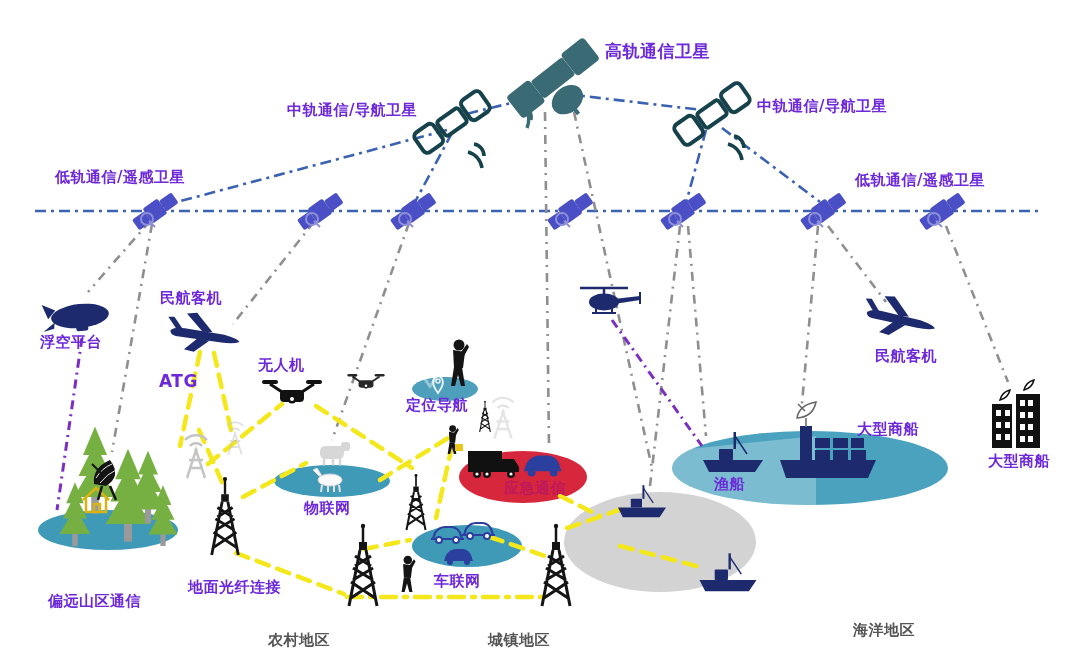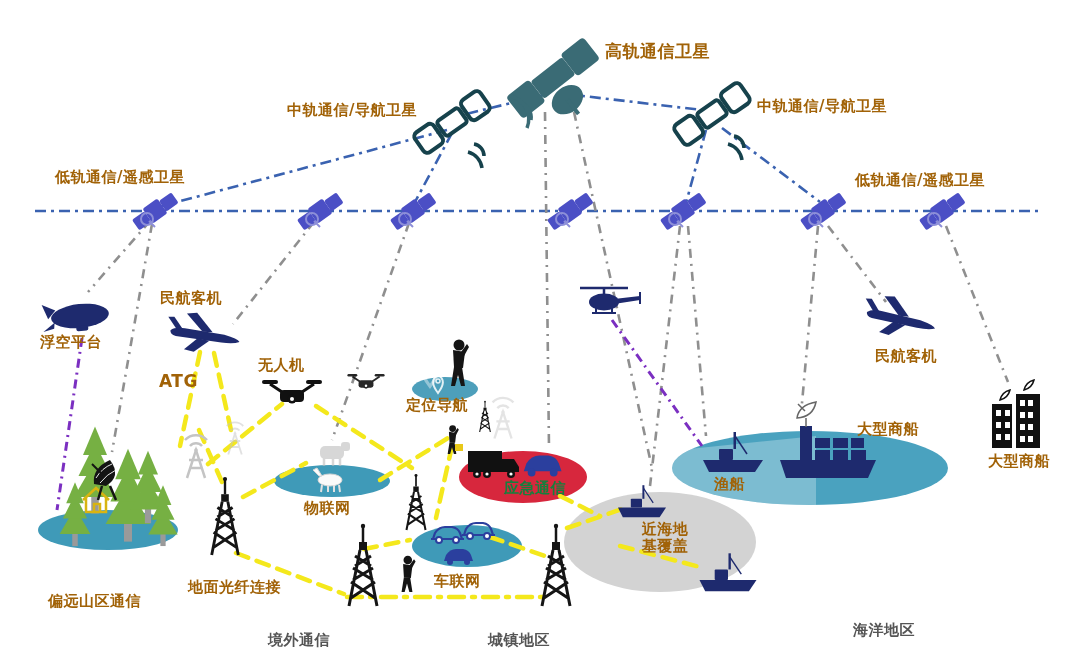--- a/index.html
+++ b/index.html
@@ -1,23 +1,23 @@
 <!DOCTYPE html>
 <html><head>
 <meta charset="utf-8">
 <style>
   html,body{margin:0;padding:0;background:#fff;}
   .canvas{position:relative;width:1080px;height:660px;background:#ffffff;overflow:hidden;
           font-family:"DejaVu Sans","Liberation Sans",sans-serif;}
   .canvas svg{position:absolute;left:0;top:0;z-index:1;}
-  .lb{position:absolute;z-index:2;font-weight:700;font-size:15px;color:#a16207;
+  .lb{position:absolute;z-index:2;font-weight:700;font-size:15px;color:#6d28d9;
       white-space:nowrap;letter-spacing:0.5px;}
   .lb.big{font-size:17px;}
   .lb.area{color:#555;}
-  .lb.red{color:#15803d;}
+  .lb.red{color:#be185d;}
   .lb.center{text-align:center;white-space:normal;line-height:1.15;}
 </style>
 </head>
 <body>
 
 <div class="canvas">
 
 <svg width="1080" height="660" viewBox="0 0 1080 660">
   <defs>
     <g id="tower">
@@ -326,24 +326,20 @@
 <div class="lb" style="left:160px;top:289px;">民航客机</div>
 <div class="lb" style="left:875px;top:347px;">民航客机</div>
 <div class="lb big" style="left:159px;top:371px;">ATG</div>
 <div class="lb" style="left:258px;top:356px;font-family:Liberation Serif, serif;">无人机</div>
 <div class="lb" style="left:406px;top:396px;">定位导航</div>
 <div class="lb" style="left:280px;top:499px;padding-left:24px;">物联网</div>
 <div class="lb red" style="left:504px;top:479px;">应急通信</div>
 <div class="lb" style="left:48px;top:548px;margin-top:44px;">偏远山区通信</div>
 <div class="lb" style="left:188px;top:578px;">地面光纤连接</div>
 <div class="lb" style="left:434px;top:572px;">车联网</div>
-<div class="lb center" style="left:615px;top:521px;width:100px;">
-  <span style="display:block;">近海地</span>
-  <span style="display:block;">基覆盖</span>
-</div>
 <div class="lb" style="left:714px;top:475px;">渔船</div>
 <div class="lb" style="left:857px;top:420px;">大型商船</div>
 <div class="lb" style="left:988px;top:452px;">大型商船</div>
-<div class="lb area" style="left:268px;top:631px;">境外通信</div>
+<div class="lb area" style="left:268px;top:631px;">农村地区</div>
 <div class="lb area" style="left:488px;top:631px;">城镇地区</div>
 <div class="lb area" style="left:853px;top:621px;">海洋地区</div>
 
 </div>
 
 </body></html>

